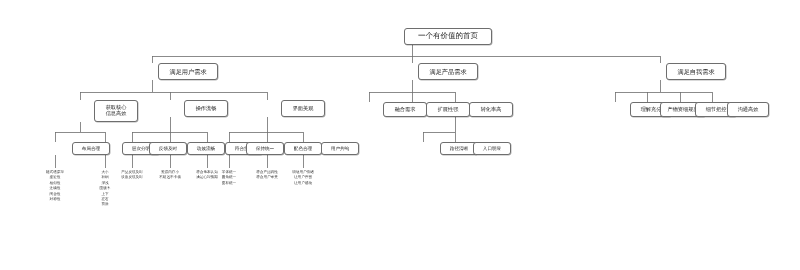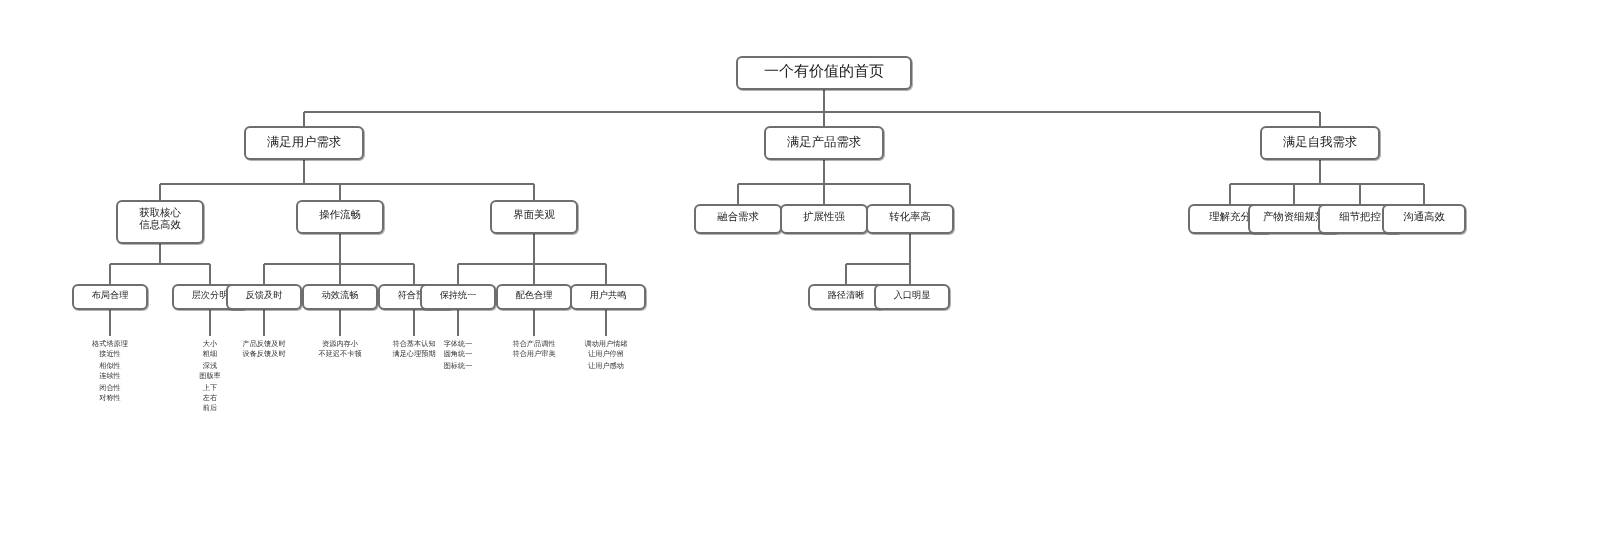--- a/index.html
+++ b/index.html
@@ -19,20 +19,21 @@
     border-radius:3px;
     background:#ffffff;
     color:#1a1a1a;
     text-align:center;
     display:flex;
     align-items:center;
     justify-content:center;
     line-height:1.15;
     white-space:pre-line;
     box-shadow:0.5px 0.5px 0 rgba(0,0,0,0.30);
+    margin-left:36px;
   }
   .n-root{font-size:7.5px;padding:2px 6px;}
   .n-l2{font-size:6.2px;padding:2px 5px;}
   .n-l3{font-size:5.2px;padding:1.5px 4px;}
   .n-l4{font-size:4.6px;padding:1.5px 3px;}
   .leaflist{
     position:absolute;
     font-size:3.6px;
     line-height:1.5;
     color:#333333;

